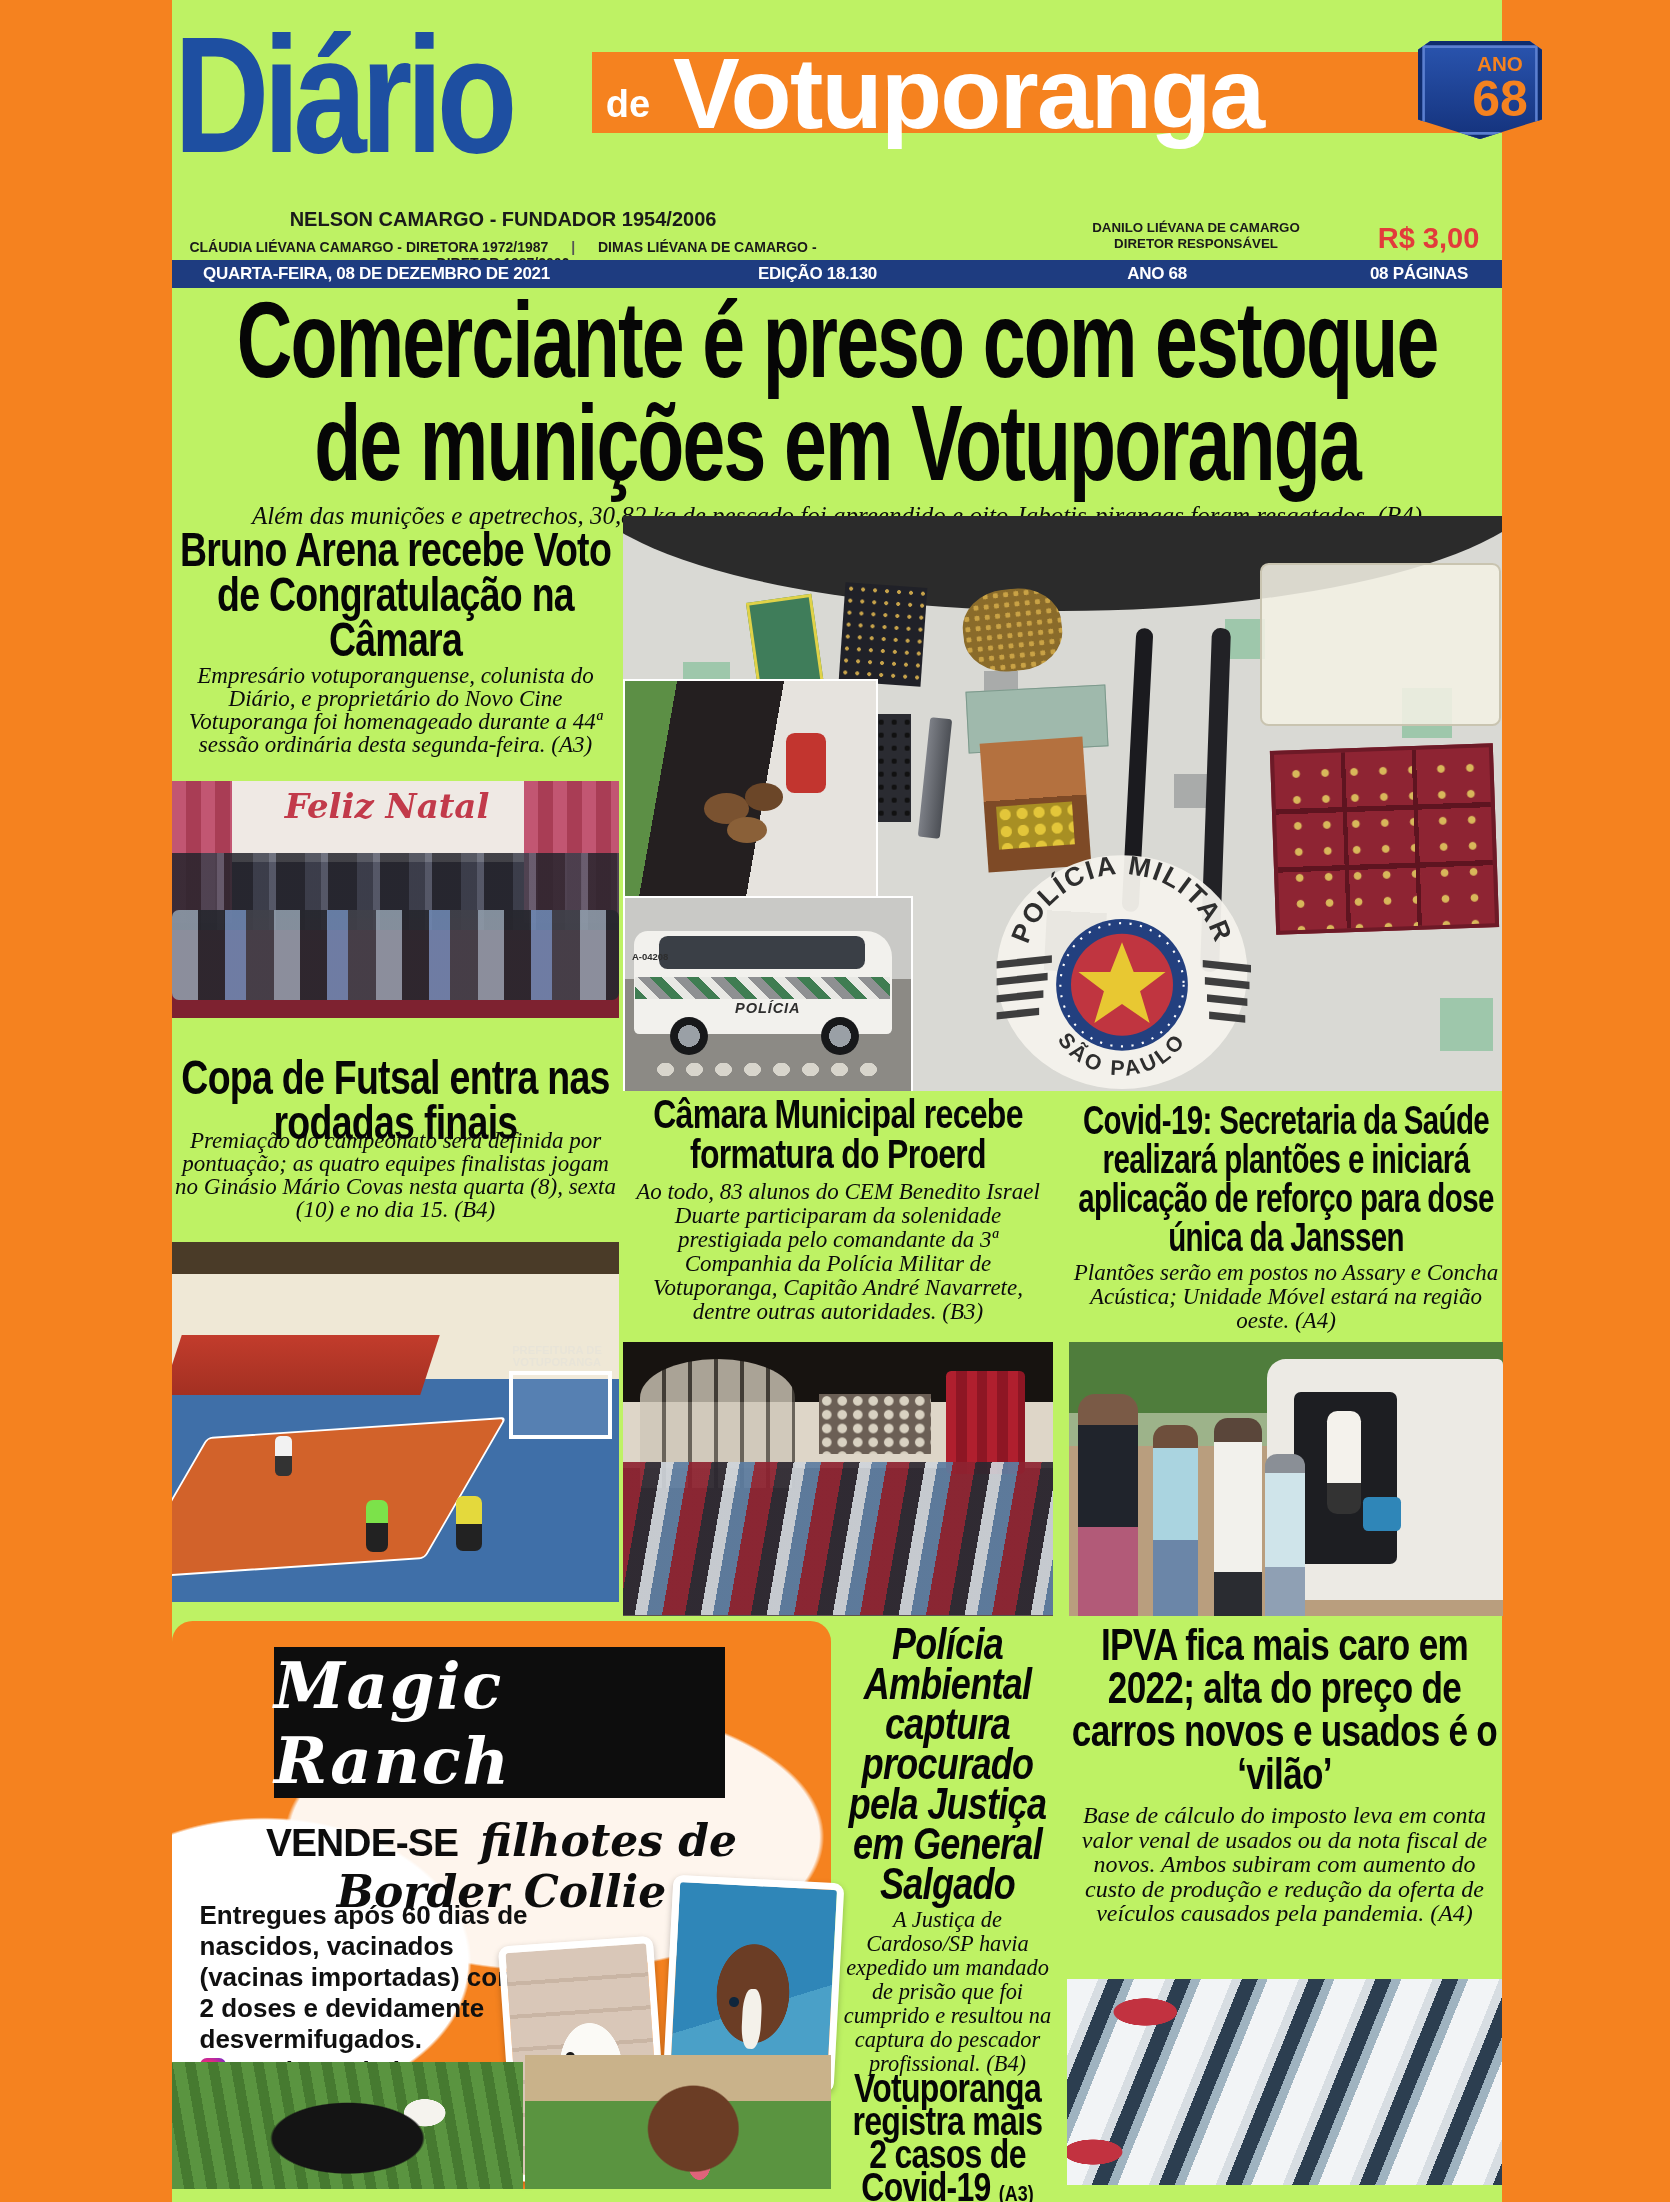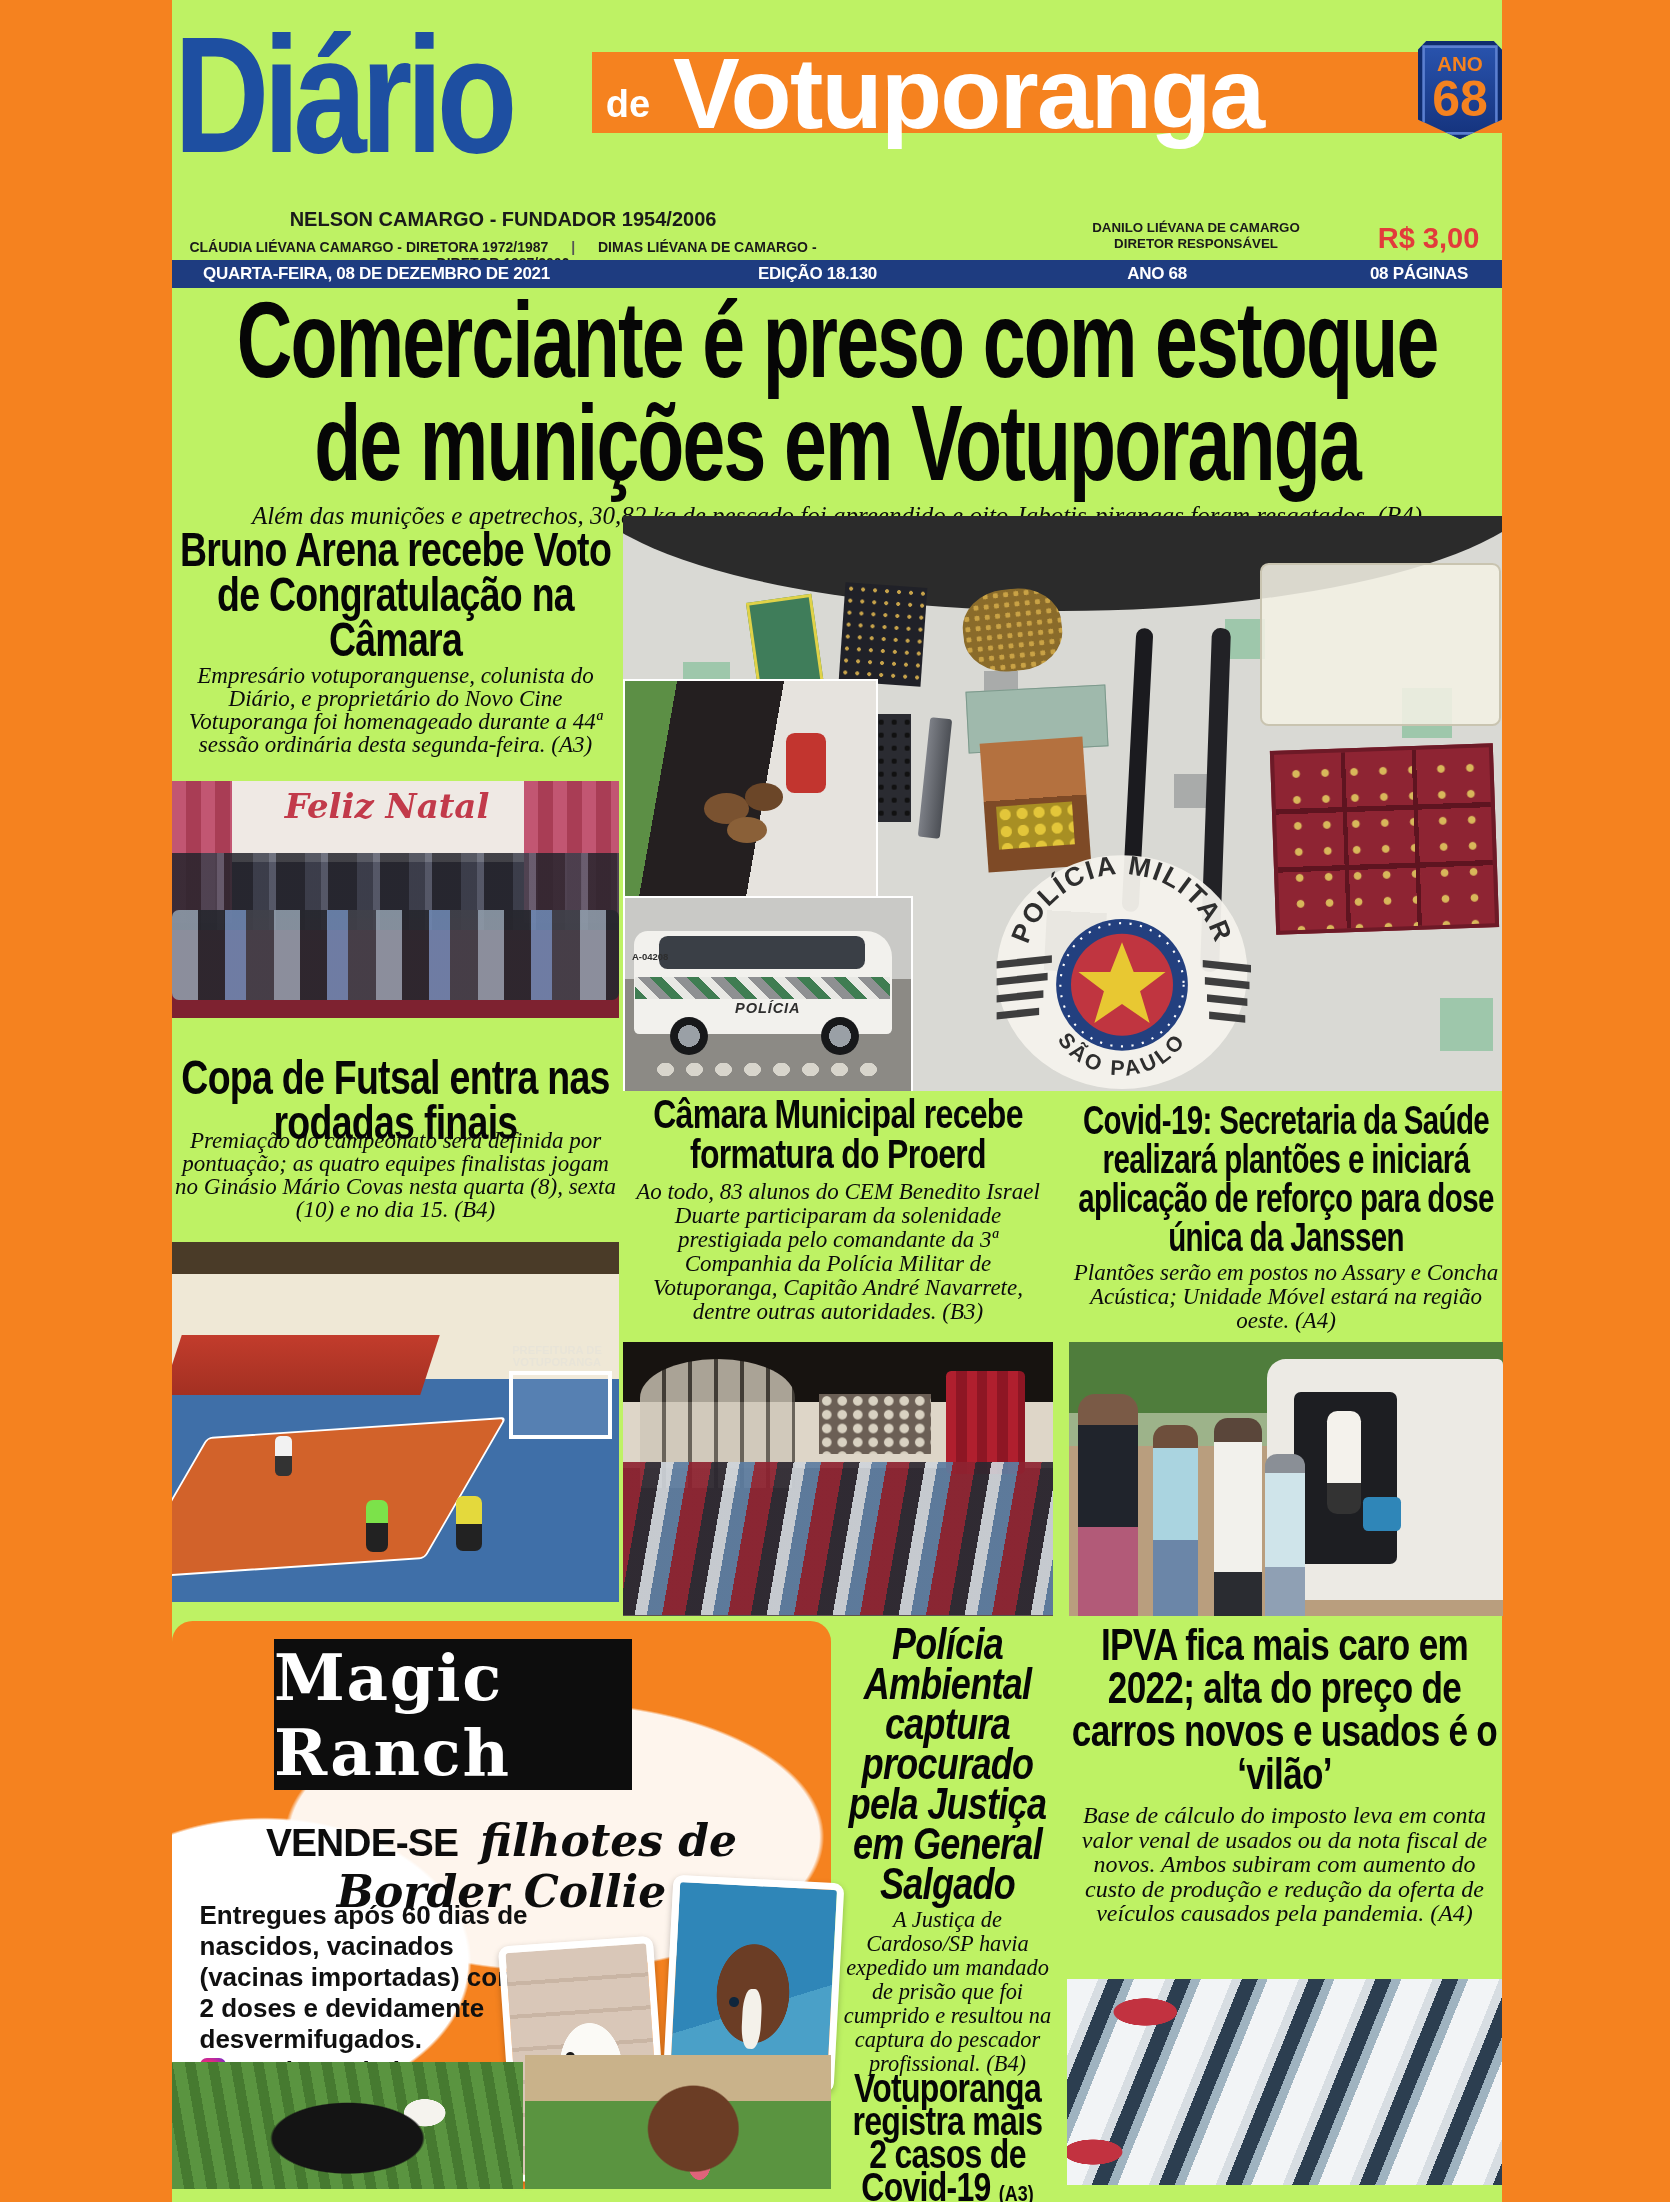--- a/index.html
+++ b/index.html
@@ -14,21 +14,21 @@
   .s80{width:125%;transform:scaleX(.80);}
   .hl{font-weight:bold;color:#060606;text-align:center;letter-spacing:-0.9px;}
   .deck{font-family:"Liberation Serif",serif;font-style:italic;text-align:center;color:#0b0b0b;}
   .photo{overflow:hidden;position:absolute;}
   
   #logo-main{font-weight:bold;color:var(--blue-logo,#1E4FA1);font-size:165px;line-height:176px;letter-spacing:-7.7px;}
   #logo-band{background:var(--orange,#F5821F);text-align:right;}
   #logo-de{position:absolute;left:13.8px;bottom:6.9px;color:#fff;font-weight:bold;font-size:38px;}
   #logo-city{position:absolute;left:81px;top:1.7px;color:#fff;font-weight:bold;font-size:100px;line-height:79px;letter-spacing:-1.7px;}
   #badge{background:linear-gradient(#2a55b0,#14327c);clip-path:polygon(10% 0,90% 0,100% 9%,100% 80%,50% 100%,0 80%,0 9%);
-         box-shadow:inset 0 0 0 4.3px #0f2c6e, inset 0 0 0 6.9px #5b7fd0;text-align:center;color:var(--orange,#F5821F);font-weight:bold;}
+         box-shadow:inset 0 0 0 4.3px #0f2c6e, inset 0 0 0 6.9px #5b7fd0;text-align:center;color:var(--orange,#F5821F);font-weight:bold;padding-left:40px;}
   .tiny{font-weight:bold;color:#1a1a1a;text-align:center;}
   #infobar{background:var(--blue-bar,#1E3C80);color:#fff;font-weight:bold;font-size:17px;}
   #infobar span{position:absolute;top:0;line-height:28px;letter-spacing:-0.3px;}
   #price{color:var(--red,#E23B3B);font-weight:bold;font-size:29px;text-align:center;}
   .nowrap{white-space:nowrap;}
   
   #ad{background:
       radial-gradient(ellipse 370px 258px at 14% 60%, #fff 0 55%, transparent 56%),
       radial-gradient(ellipse 482px 241px at 58% 38%, rgba(255,255,255,.92) 0 55%, transparent 56%),
       var(--orange,#F5821F);
@@ -225,21 +225,21 @@
     <div class="abs" style="left:225px;top:50px;width:103px;height:172px;background:#1d1e22;border-radius:6.9px;"></div>
     <div class="abs" style="left:258px;top:69px;width:34px;height:103px;background:linear-gradient(#f4f2ec 0 70%,#333 70%);border-radius:10.3px;"></div>
     <div class="abs" style="left:294px;top:155px;width:38px;height:34px;background:#2f86b8;border-radius:5.2px;"></div>
     <div class="abs" style="left:8.6px;top:52px;width:60px;height:222px;background:linear-gradient(#7a5a46 0 14%,#20242c 14% 60%,#b25a78 60%);border-radius:17px 17px 0 0;"></div>
     <div class="abs" style="left:84px;top:83px;width:45px;height:191px;background:linear-gradient(#6e4f3c 0 12%,#aad4e0 12% 60%,#6b86a8 60%);border-radius:13.8px 13.8px 0 0;"></div>
     <div class="abs" style="left:145px;top:76px;width:48px;height:198px;background:linear-gradient(#5a463a 0 12%,#f2f1ec 12% 78%,#2a2c31 78%);border-radius:13.8px 13.8px 0 0;"></div>
     <div class="abs" style="left:196px;top:112px;width:40px;height:162px;background:linear-gradient(#8a8f96 0 12%,#cfe4ea 12% 70%,#8fa0b4 70%);border-radius:12px 12px 0 0;"></div>
   </div>
 
   <div class="abs" id="ad" style="left:172px;top:1621px;width:659px;height:568px;">
-    <div class="abs" id="ad-brandbox" style="left:102px;top:18px;width:358px;height:151px;">
+    <div class="abs" id="ad-brandbox" style="left:102px;top:26px;width:451px;height:151px;font-style:italic;">
       <span id="ad-brand">Magic Ranch</span>
     </div>
     <div class="abs" id="ad-tagline" style="left:17px;top:194px;width:625px;">
       <span class="caps">VENDE-SE</span>
       <span class="script">filhotes de Border Collie</span>
     </div>
     <div class="abs adtext" style="left:27.5px;top:279px;width:336px;">Entregues após 60 dias de nascidos, vacinados (vacinas importadas) com 2 doses e devidamente desvermifugados.</div>
     <div class="abs adtext" style="left:27.5px;top:435px;width:361px;">
       <span class="ig"></span><span>magicranch_bc</span>
     </div>

